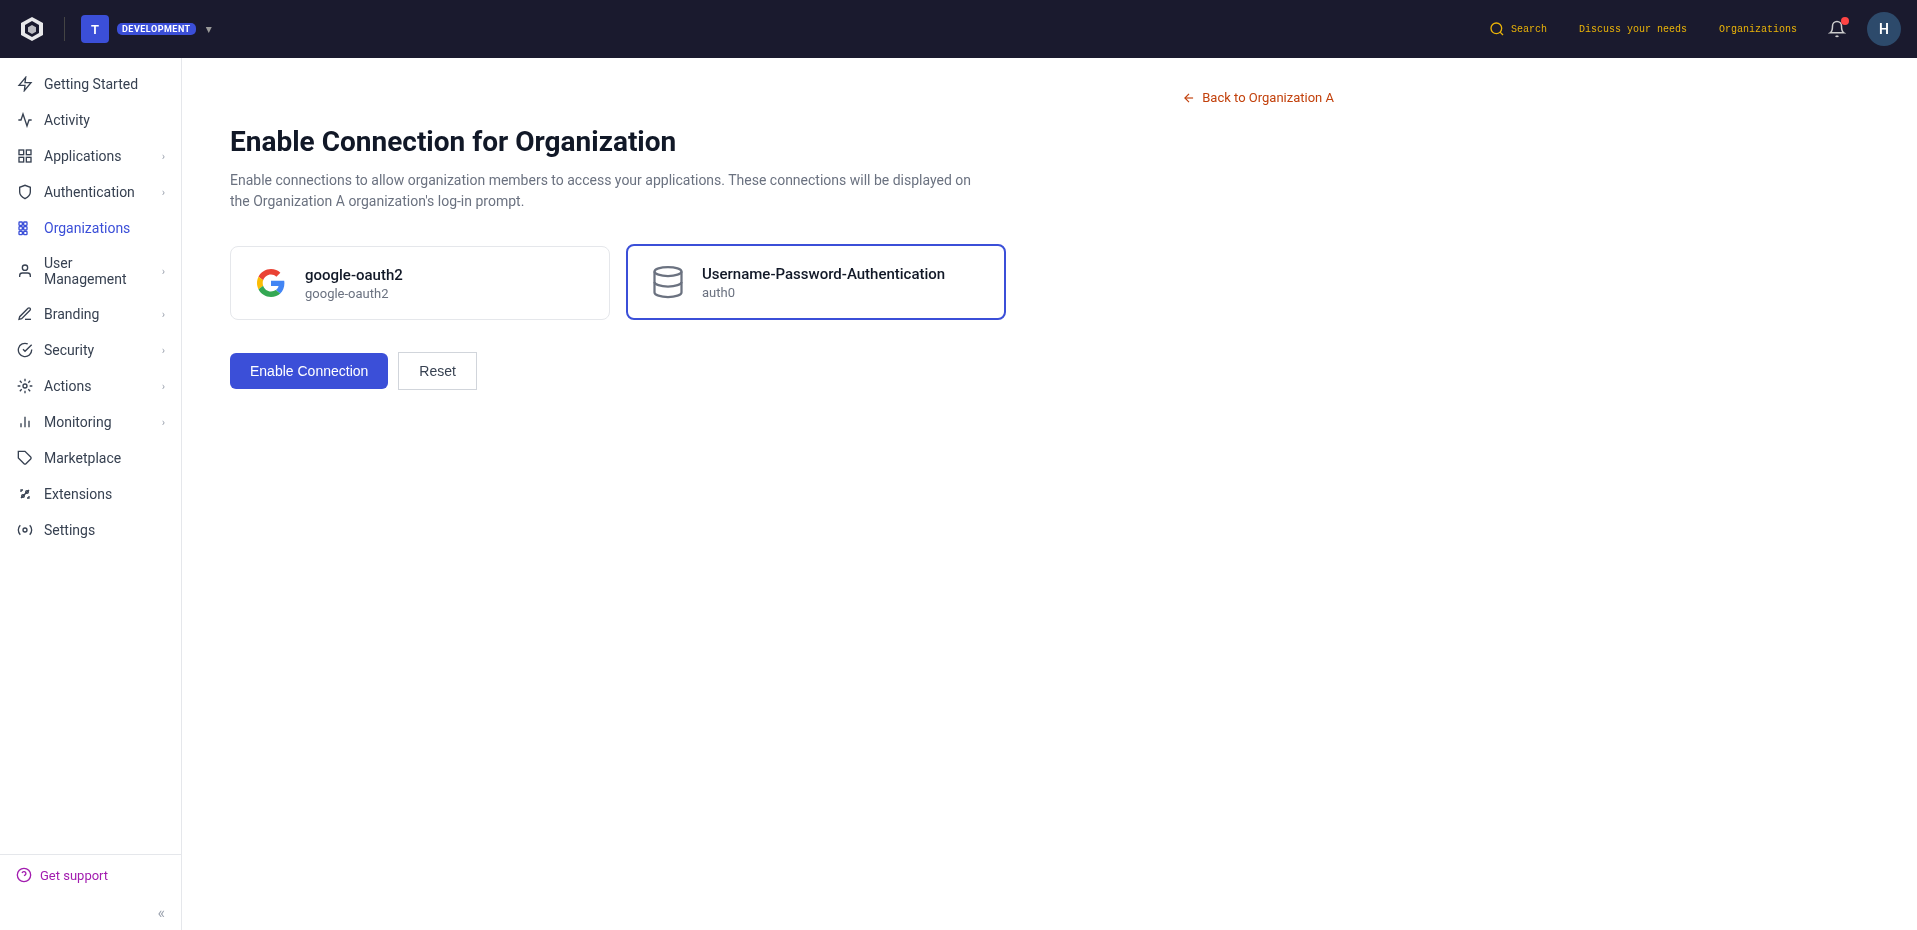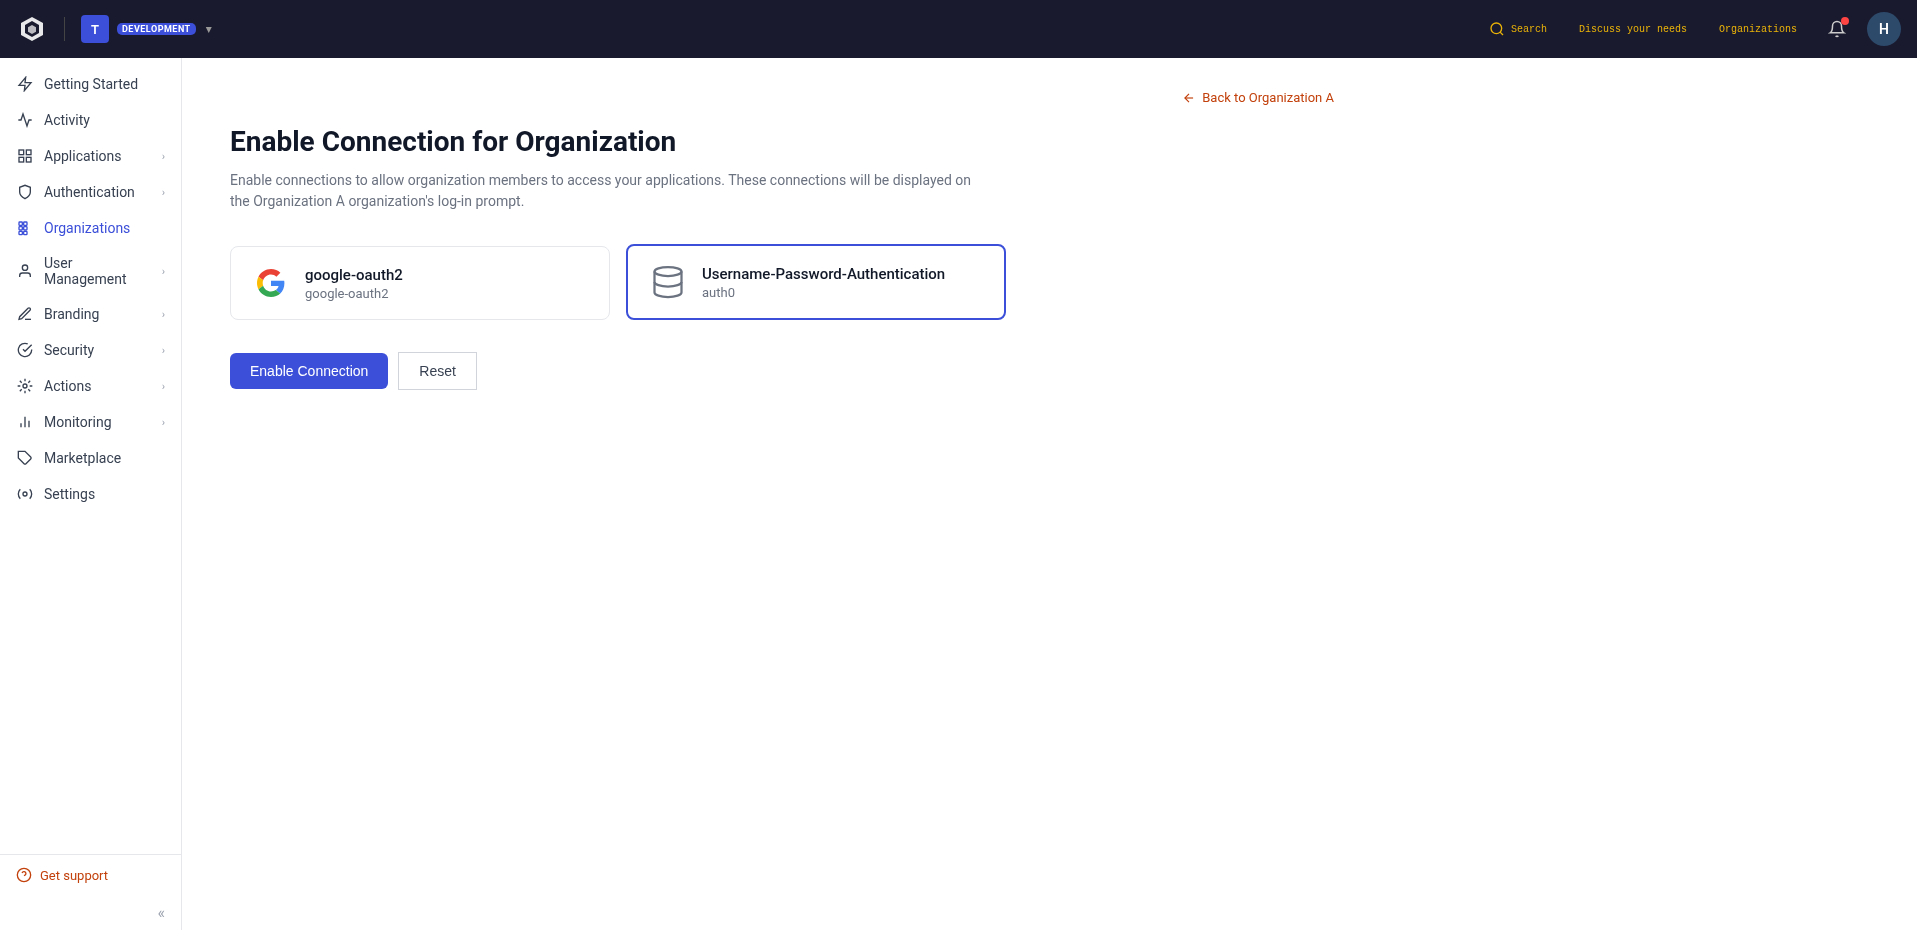--- a/index.html
+++ b/index.html
@@ -85,21 +85,21 @@
     .sidebar-item-left { display: flex; align-items: center; gap: 10px; }
     .sidebar-item-icon { width: 18px; height: 18px; display: flex; align-items: center; justify-content: center; flex-shrink: 0; }
     .sidebar-item-icon svg { width: 16px; height: 16px; }
     .sidebar-chevron { color: #9ca3af; font-size: 11px; }
     .sidebar-footer {
       padding: 12px 16px; border-top: 1px solid #e5e7eb;
       display: flex; flex-direction: column; gap: 8px;
     }
     .sidebar-support {
       display: flex; align-items: center; gap: 8px;
-      color: #c2410c; font-size: 13px; cursor: pointer;
+      color: #a21caf; font-size: 13px; cursor: pointer;
     }
     .sidebar-collapse {
       display: flex; align-items: center; justify-content: flex-end;
       color: #9ca3af; font-size: 16px; cursor: pointer;
       padding: 8px 16px;
     }
 
     
     .main { flex: 1; overflow-y: auto; background: #fff; padding: 0; }
     .main-inner { padding: 32px 48px; max-width: 1200px; }
@@ -338,20 +338,34 @@
           <div class="sidebar-item-icon">
             <svg viewBox="0 0 24 24" fill="none" stroke="currentColor" stroke-width="2">
                 <path d="M20.59 13.41l-7.17 7.17a2 2 0 0 1-2.83 0L2 12V2h10l8.59 8.59a2 2 0 0 1 0 2.82z"></path>
                 <line x1="7" y1="7" x2="7.01" y2="7"></line>
               </svg>
           </div>
           <span>Marketplace</span>
         </div>
       </div>
 
+      <div class="sidebar-item">
+        <div class="sidebar-item-left">
+          <div class="sidebar-item-icon">
+            <svg viewBox="0 0 24 24" fill="none" stroke="currentColor" stroke-width="2">
+                <path d="M18 6L6 18"></path>
+                <path d="M9 6H6v3"></path>
+                <path d="M18 15v3h-3"></path>
+                <circle cx="9" cy="15" r="2"></circle>
+                <circle cx="15" cy="9" r="2"></circle>
+              </svg>
+          </div>
+          <span>Extensions</span>
+        </div>
+      </div>
 
       <div class="sidebar-item">
         <div class="sidebar-item-left">
           <div class="sidebar-item-icon">
             <svg viewBox="0 0 24 24" fill="none" stroke="currentColor" stroke-width="2">
                 <circle cx="12" cy="12" r="3"></circle>
                 <path d="M19.07 4.93a10 10 0 0 1 0 14.14M4.93 4.93a10 10 0 0 0 0 14.14"></path>
               </svg>
           </div>
           <span>Settings</span>

